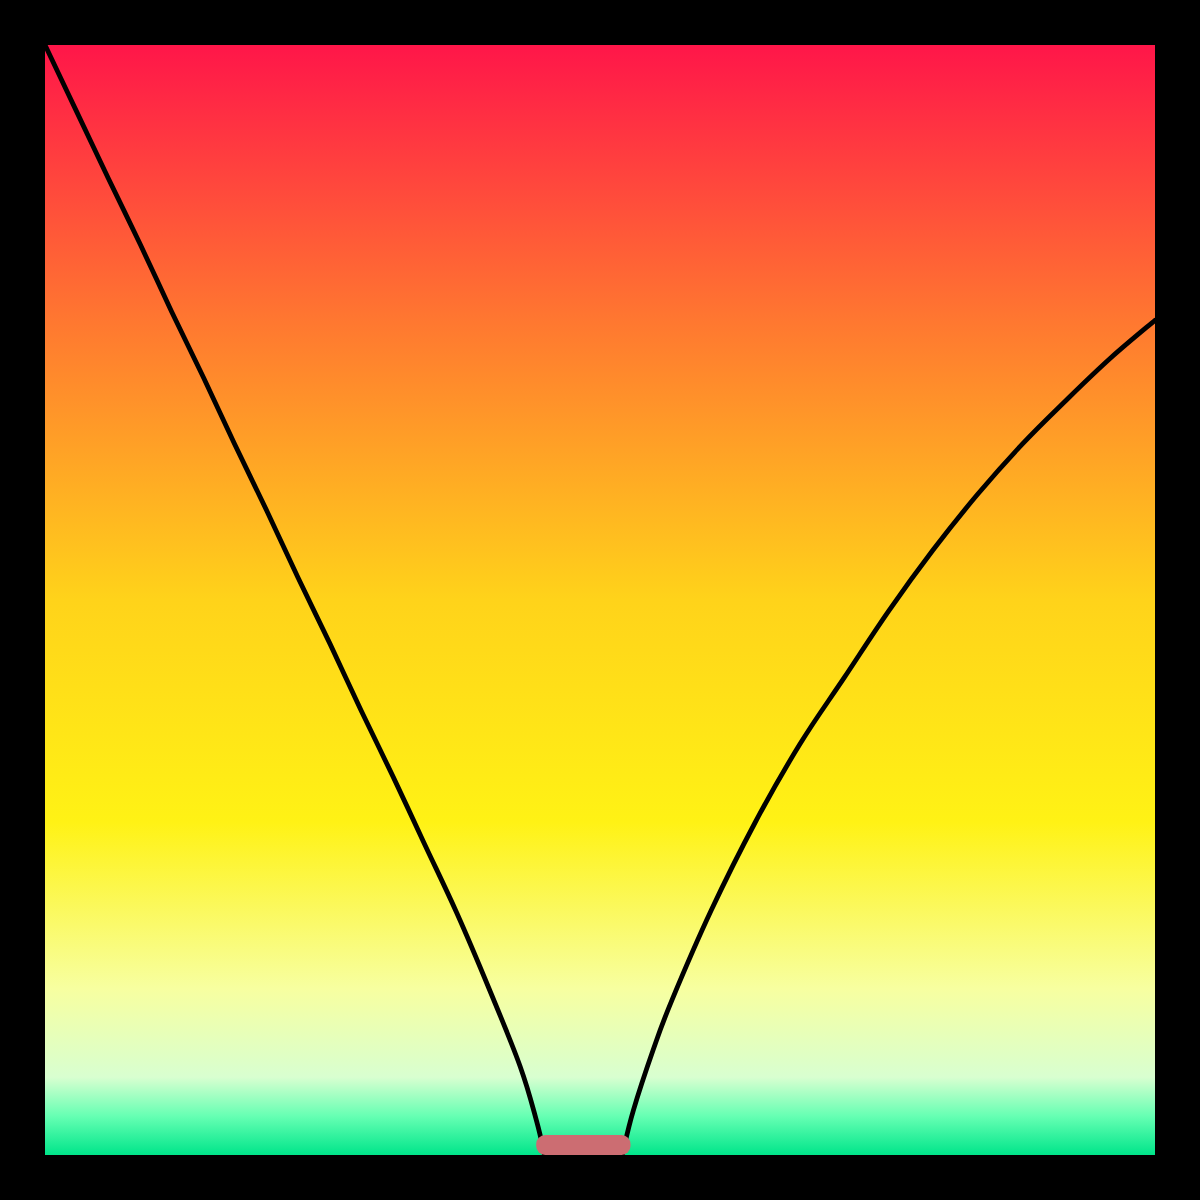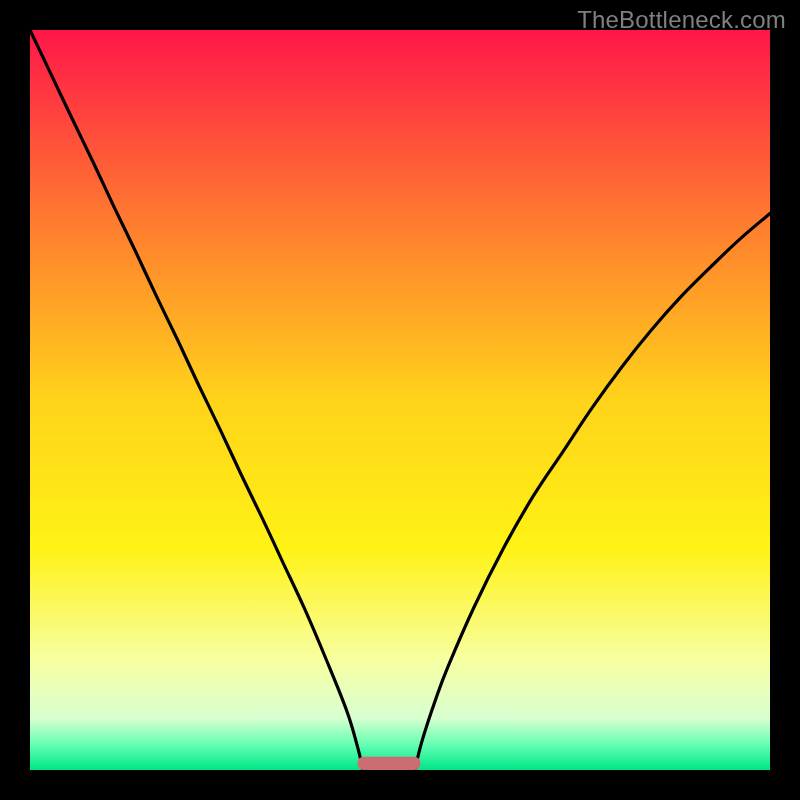--- a/index.html
+++ b/index.html
@@ -38,21 +38,20 @@
   svg.plot {
     display: block;
     width: 740px;
     height: 740px;
   }
 </style>
 </head>
 <body>
 
 <div class="frame">
-  <div class="watermark">TheBottleneck.com</div>
 
   <div class="plot-wrap">
     <svg class="plot" viewBox="0 0 740 740" preserveAspectRatio="none">
       <defs>
         <linearGradient id="bg-grad" x1="0" y1="0" x2="0" y2="1">
             <stop offset="0.00%" stop-color="#ff1649"></stop>
             <stop offset="25.00%" stop-color="#ff7830"></stop>
             <stop offset="50.00%" stop-color="#ffd31a"></stop>
             <stop offset="70.00%" stop-color="#fff215"></stop>
             <stop offset="85.00%" stop-color="#f7ffa0"></stop>

